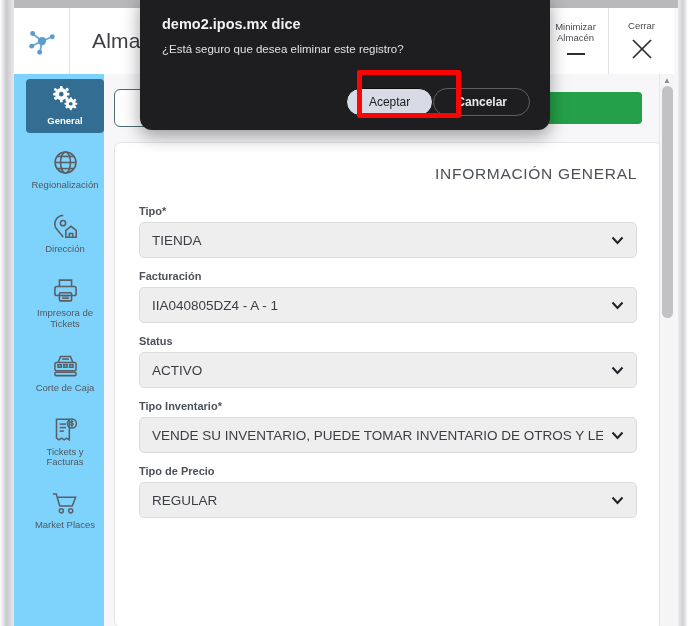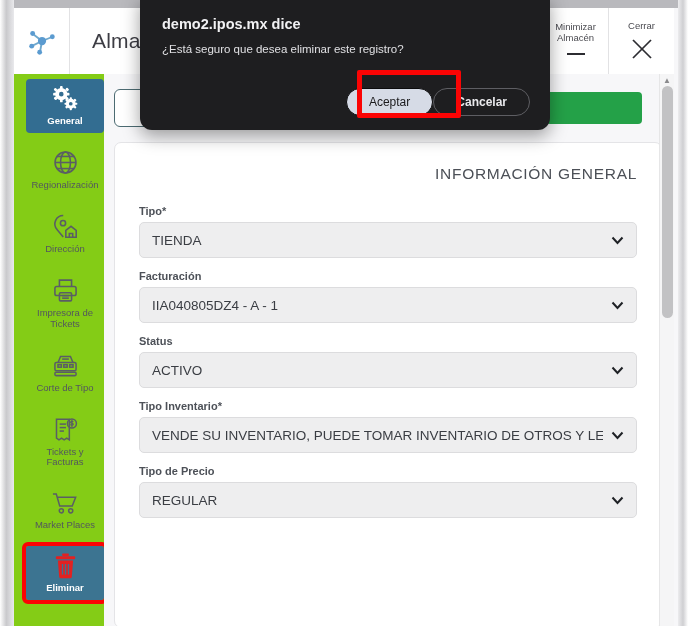--- a/index.html
+++ b/index.html
@@ -55,23 +55,24 @@
 
   
   .body-row {
     position: absolute; left: 14px; top: 74px;
     width: 660px; height: 552px;
     display: flex;
   }
 
   
   .sidebar {
-    width: 90px; background: #84cc16; padding-top: 5px;
-    display: flex; flex-direction: column; align-items: flex-end;
+    width: 90px; background: #7dd3fc; padding-top: 5px;
+    display: flex; flex-direction: column; align-items: flex-start;
     flex-shrink: 0;
+    padding-left: 12px;
   }
   .side-item {
     width: 78px; padding: 7px 2px 6px; margin-bottom: 9px;
     display: flex; flex-direction: column; align-items: center; gap: 4px;
     border-radius: 4px; cursor: pointer; text-align: center;
   }
   .side-item .sl {
     font-size: 9.5px; color: #53575e; line-height: 1.15;
   }
   .side-item.active { background: #336d91; }
@@ -281,21 +282,21 @@
       <div class="side-item">
         <svg class="icon-svg" width="27" height="27" viewBox="0 0 24 24" fill="none" stroke="#5a5e65" stroke-width="1.35">
           <path d="M5.4 9.3l2.2-5.4h8.8l2.2 5.4"></path>
           <rect x="2.6" y="9.3" width="18.8" height="7.4" rx="1.3"></rect>
           <rect x="5.3" y="11.3" width="3" height="2.2"></rect>
             <rect x="10.5" y="11.3" width="3" height="2.2"></rect>
           <rect x="15.7" y="11.3" width="3" height="2.2"></rect>
           <rect x="2.6" y="18.1" width="18.8" height="2.9" rx=".9"></rect>
           <line x1="9" y1="6.3" x2="15" y2="6.3"></line>
         </svg>
-        <span class="sl">Corte de Tipo</span>
+        <span class="sl">Corte de Caja</span>
       </div>
 
       <div class="side-item">
         <svg class="icon-svg" width="27" height="27" viewBox="0 0 24 24" fill="none" stroke="#5a5e65" stroke-width="1.35">
           <path d="M4 2.8h11.4v18.4l-2.3-1.5-2.3 1.5-2.3-1.5-2.3 1.5L4 19.7z"></path>
           <line x1="6.8" y1="7.2" x2="12.4" y2="7.2"></line>
             <line x1="6.8" y1="10.3" x2="12.4" y2="10.3"></line>
           <line x1="6.8" y1="13.4" x2="10.6" y2="13.4"></line>
           <circle cx="17.7" cy="6.6" r="4"></circle>
           <path d="M19 5.1c-.5-.5-2.4-.8-2.5.4-.1 1.2 2.4.5 2.4 1.8 0 1.1-2 .9-2.6.3" stroke-width="1.1"></path>
@@ -306,35 +307,20 @@
 
       <div class="side-item">
         <svg class="icon-svg" width="28" height="26" viewBox="0 0 26 24" fill="none" stroke="#5a5e65" stroke-width="1.4">
           <path d="M1.8 3.6h3.1l3.2 11.2h11.6l3.2-8.2H6.4"></path>
           <circle cx="9.6" cy="19.3" r="1.9"></circle>
             <circle cx="18.3" cy="19.3" r="1.9"></circle>
         </svg>
         <span class="sl">Market Places</span>
       </div>
 
-      <div class="side-item danger boxed">
-        <svg class="icon-svg" width="25" height="26" viewBox="0 0 24 26">
-          <g fill="#e22121">
-            <rect x="2.4" y="3.2" width="19.2" height="3.1" rx="1"></rect>
-            <rect x="8.6" y="0.5" width="6.8" height="2.4" rx=".8"></rect>
-            <path d="M4.4 7.6h15.2l-1.3 16.2a1.6 1.6 0 01-1.6 1.5H7.3a1.6 1.6 0 01-1.6-1.5z"></path>
-          </g>
-          <g stroke="#3c7491" stroke-width="1.35">
-            <line x1="9" y1="11" x2="9" y2="21.6"></line>
-              <line x1="12" y1="11" x2="12" y2="21.6"></line>
-            <line x1="15" y1="11" x2="15" y2="21.6"></line>
-          </g>
-        </svg>
-        <span class="sl">Eliminar</span>
-      </div>
     </div>
 
     <div class="main">
 
       <div class="search-row">
         <div class="search-box"></div>
         <div class="green-btn"></div>
       </div>
 
       <div class="card">

